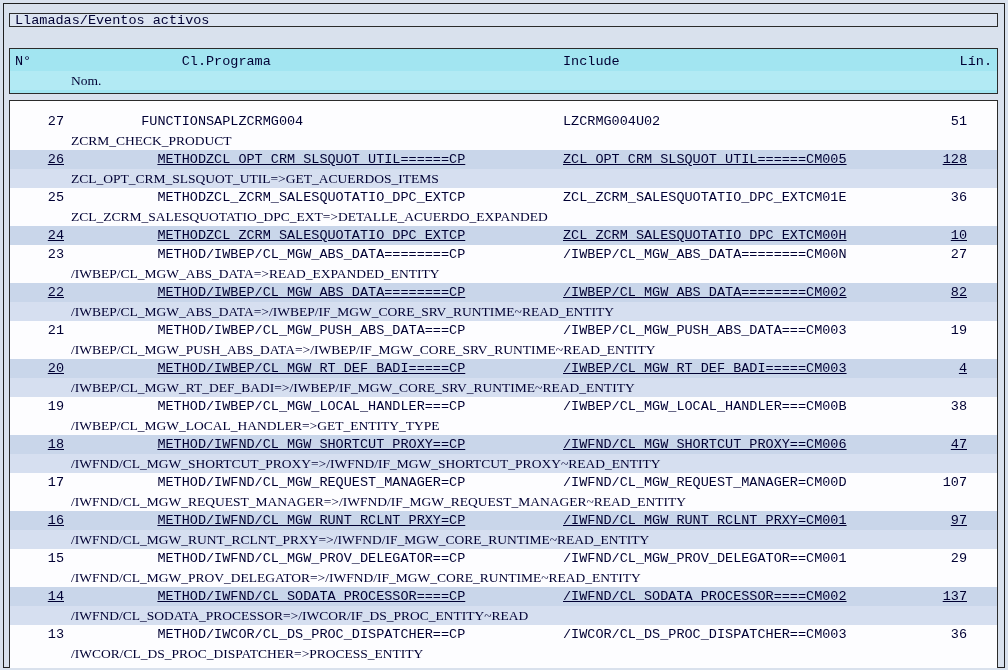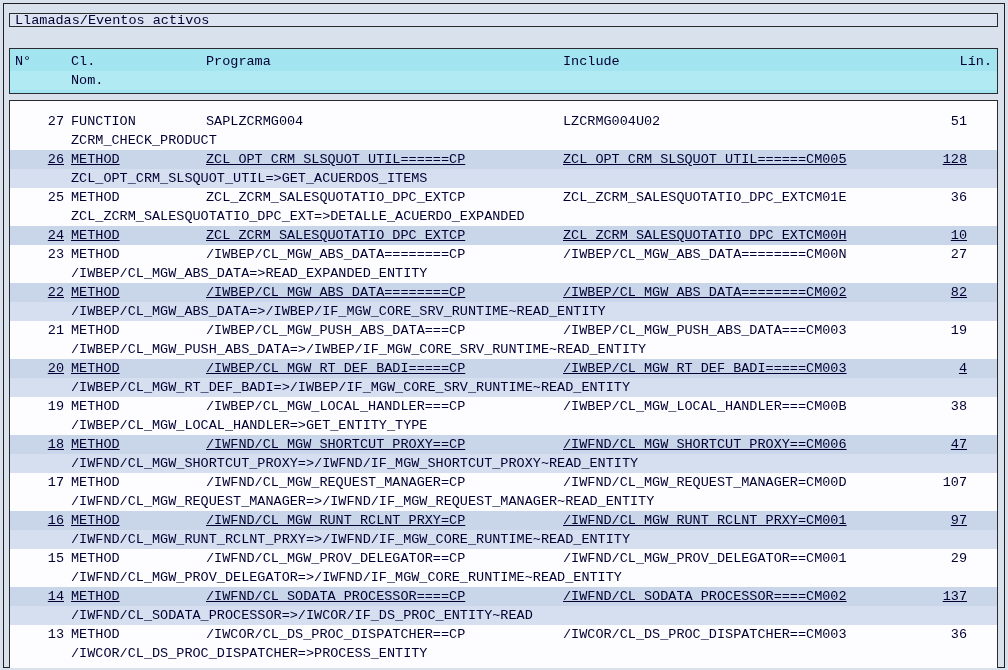--- a/index.html
+++ b/index.html
@@ -11,27 +11,27 @@
     font-size:13.5px;line-height:19px;
   }
   .outer-frame{position:absolute;left:3px;top:3px;right:3px;bottom:2px;border:1.5px solid #1f1f1f;pointer-events:none;}
   .box{position:absolute;left:9px;width:989px;box-sizing:border-box;border:1px solid var(--border,#2b2b2b);}
   .titlebox{top:13px;height:14px;background:var(--title-bg,#dce4f1);display:flex;align-items:center;padding-left:5px;}
   .headerbox{top:48px;height:46px;background:var(--header-bg,#a2e5f1);padding-top:3px;}
   .headerbox .hline2{background:var(--header-bg2,#b2eaf4);}
   .databox{top:100px;height:568px;background:var(--row-bg,#fdfdff);border-bottom:none;padding-top:11px;overflow:hidden;}
   .line{display:flex;height:19px;white-space:pre;}
   .c-num{flex:none;width:54px;text-align:right;}
-  .c-type{flex:none;width:135px;padding-left:7px;}
+  .c-type{flex:none;width:135px;padding-left:7px;text-align:right;}
   .c-prog{flex:none;width:357px;}
   .c-inc{flex:1;min-width:0;}
   .c-lin{flex:none;width:120px;text-align:right;padding-right:30px;box-sizing:border-box;}
   .headerbox .c-num{text-align:left;padding-left:5px;box-sizing:border-box;}
   .headerbox .c-lin{padding-right:5px;}
-  .c-detail{padding-left:61px;}
+  .c-detail{padding-left:61px;font-family:Liberation Serif, serif;}
   .pair.alt .l1{background:var(--row-alt-bg,#c9d6ea);text-decoration:underline;}
   .pair.alt .l2{background:var(--row-alt-detail-bg,#d6dff0);align-items:center;}
 </style>
 </head>
 <body>
 
 <div class="screen">
   <div class="outer-frame"></div>
 
   <div class="box titlebox">

